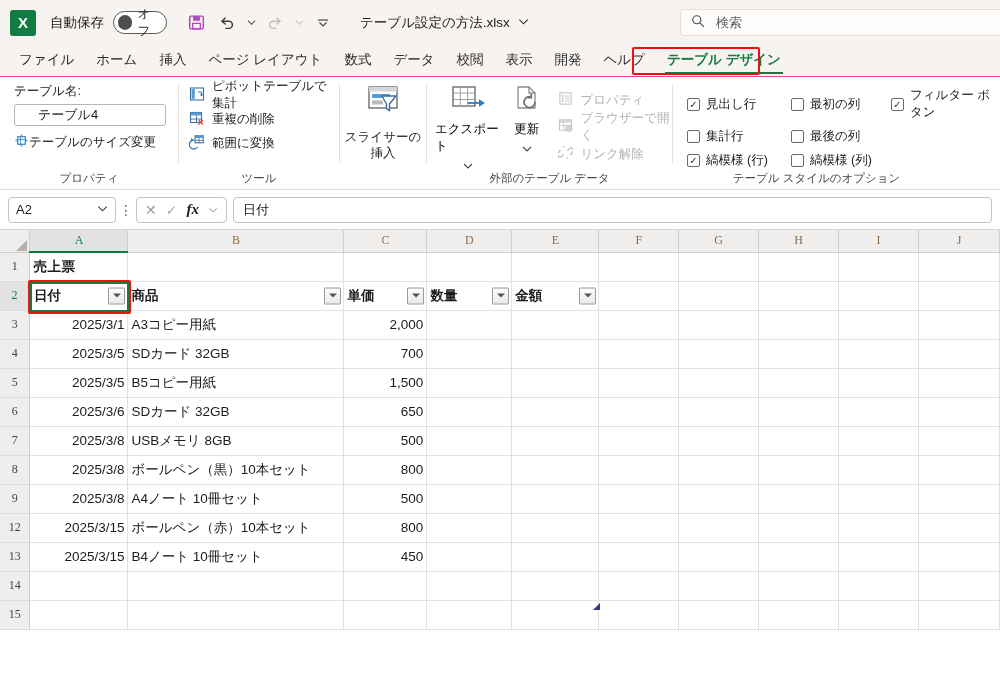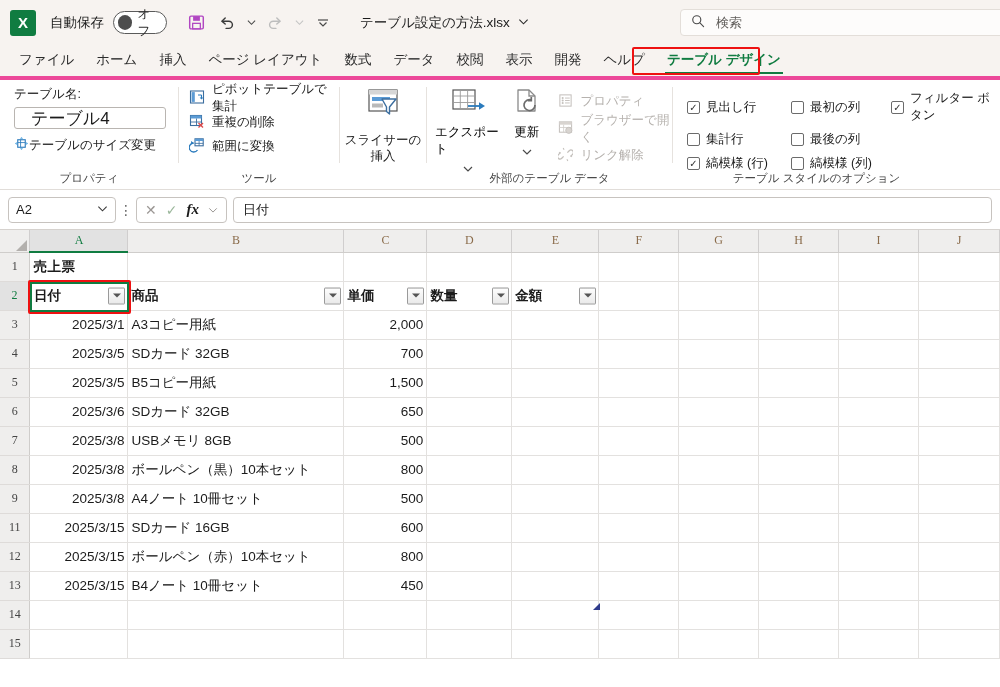--- a/index.html
+++ b/index.html
@@ -56,33 +56,33 @@
     background:#107c41;
   }
   .redbox{
     position:absolute;border:2.5px solid #ee1111;border-radius:2px;
     pointer-events:none;
   }
   
   .ribbon{
     height:114px;background:#ffffff;border-bottom:1px solid #e1ddd9;
     display:flex;align-items:stretch;position:relative;
-    border-top:4px solid #ec4899;
+    border-top:1px solid #ec4899;
   }
   .rgroup{display:flex;flex-direction:column;position:relative;padding-top:6px;}
   .rgroup .glabel{
     position:absolute;bottom:3px;left:0;right:0;text-align:center;
     font-size:11.5px;color:#444;
   }
   .rsep{width:1px;background:#e6e2de;margin:7px 0 26px 0;}
   .grp-props{width:178px;padding-left:14px;}
   .tbl-name-lbl{font-size:12.5px;color:#1b1b1b;margin-bottom:4px;}
   .tbl-name-input{
     width:152px;height:22px;border:1px solid #b9b5b1;border-radius:3px;
-    background:#fff;font-size:17px;color:#1b1b1b;padding:0 16px;
+    background:#fff;font-size:13px;color:#1b1b1b;padding:0 23px;
     display:flex;align-items:center;
   }
   .resize-row{display:flex;align-items:center;margin-top:7px;font-size:12.5px;color:#1b1b1b;}
   .grp-tools{width:160px;padding-left:10px;}
   .tool-item{display:flex;align-items:center;gap:7px;font-size:12.5px;color:#1b1b1b;height:24px;}
   .grp-slicer{width:86px;align-items:center;}
   .big-btn{
     display:flex;flex-direction:column;align-items:center;justify-content:flex-start;
     font-size:12.5px;color:#1b1b1b;width:100%;padding-top:2px;
   }
@@ -643,33 +643,20 @@
           <td class="cell tcell band num">500</td>
           <td class="cell tcell band"></td>
           <td class="cell tcell band"></td>
           <td class="cell"></td>
           <td class="cell"></td>
           <td class="cell"></td>
           <td class="cell"></td>
           <td class="cell"></td>
         </tr>
         <tr>
-          <th class="rowh">11</th>
-          <td class="cell tcell band date">2025/3/15</td>
-          <td class="cell tcell band">SDカード 16GB</td>
-          <td class="cell tcell band num">600</td>
-          <td class="cell tcell band"></td>
-          <td class="cell tcell band"></td>
-          <td class="cell"></td>
-          <td class="cell"></td>
-          <td class="cell"></td>
-          <td class="cell"></td>
-          <td class="cell"></td>
-        </tr>
-        <tr>
           <th class="rowh">12</th>
           <td class="cell tcell plain date">2025/3/15</td>
           <td class="cell tcell plain">ボールペン（赤）10本セット</td>
           <td class="cell tcell plain num">800</td>
           <td class="cell tcell plain"></td>
           <td class="cell tcell plain"></td>
           <td class="cell"></td>
           <td class="cell"></td>
           <td class="cell"></td>
           <td class="cell"></td>

